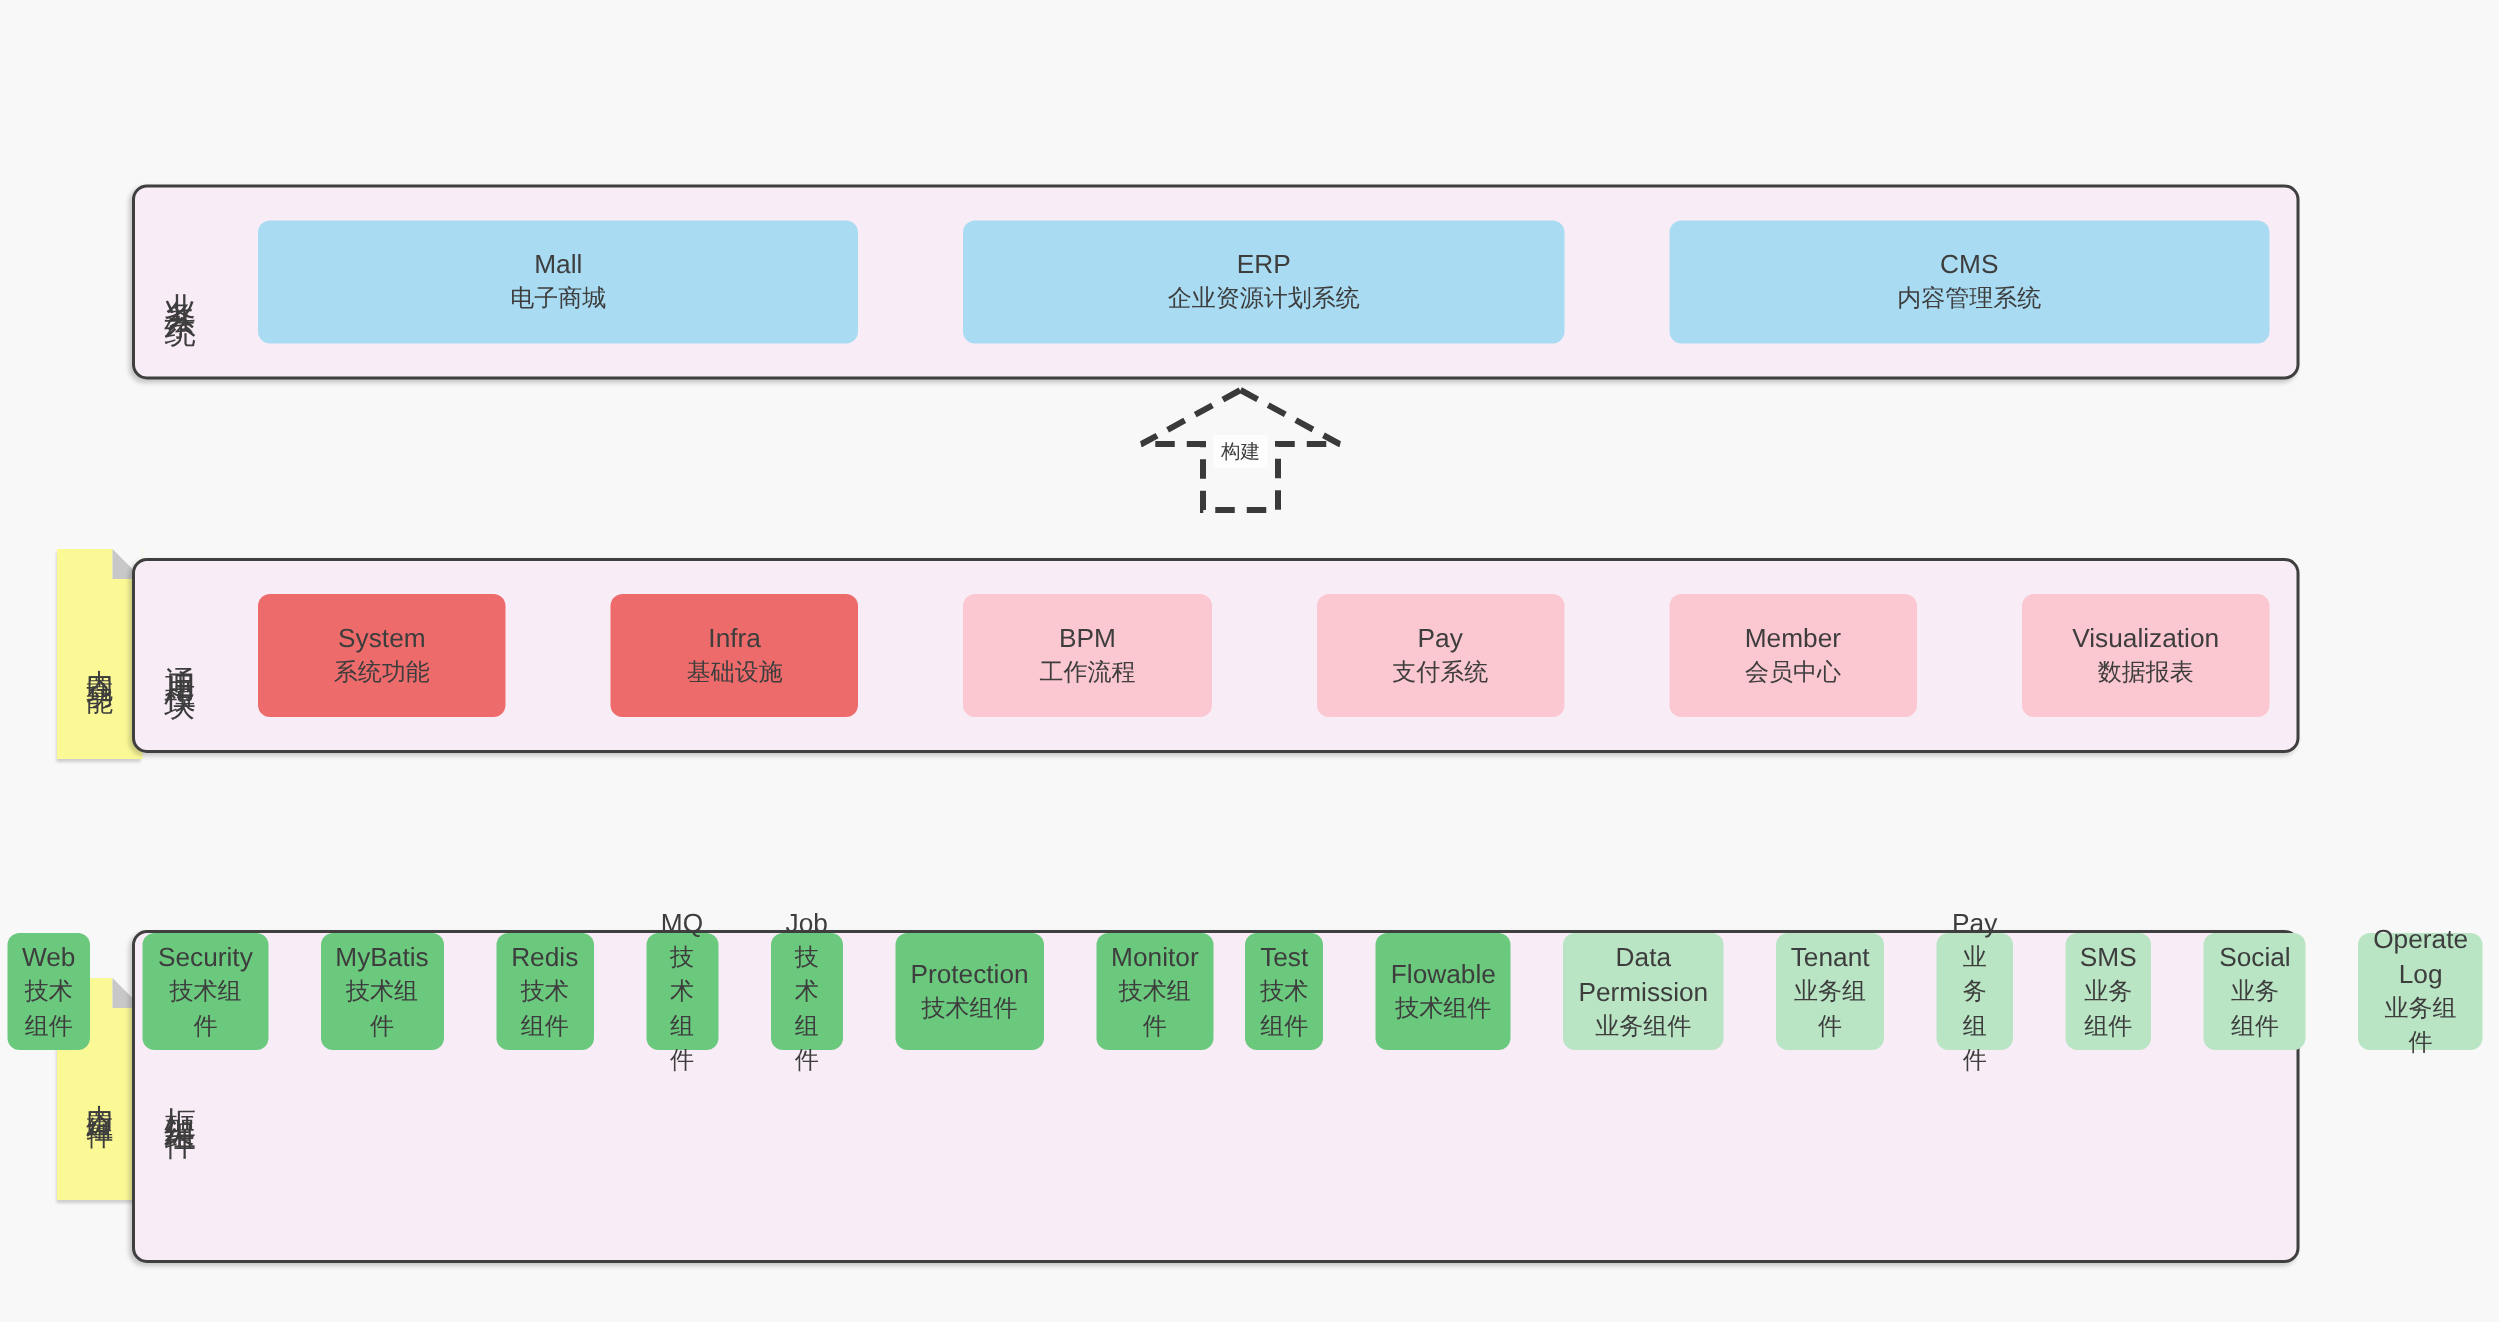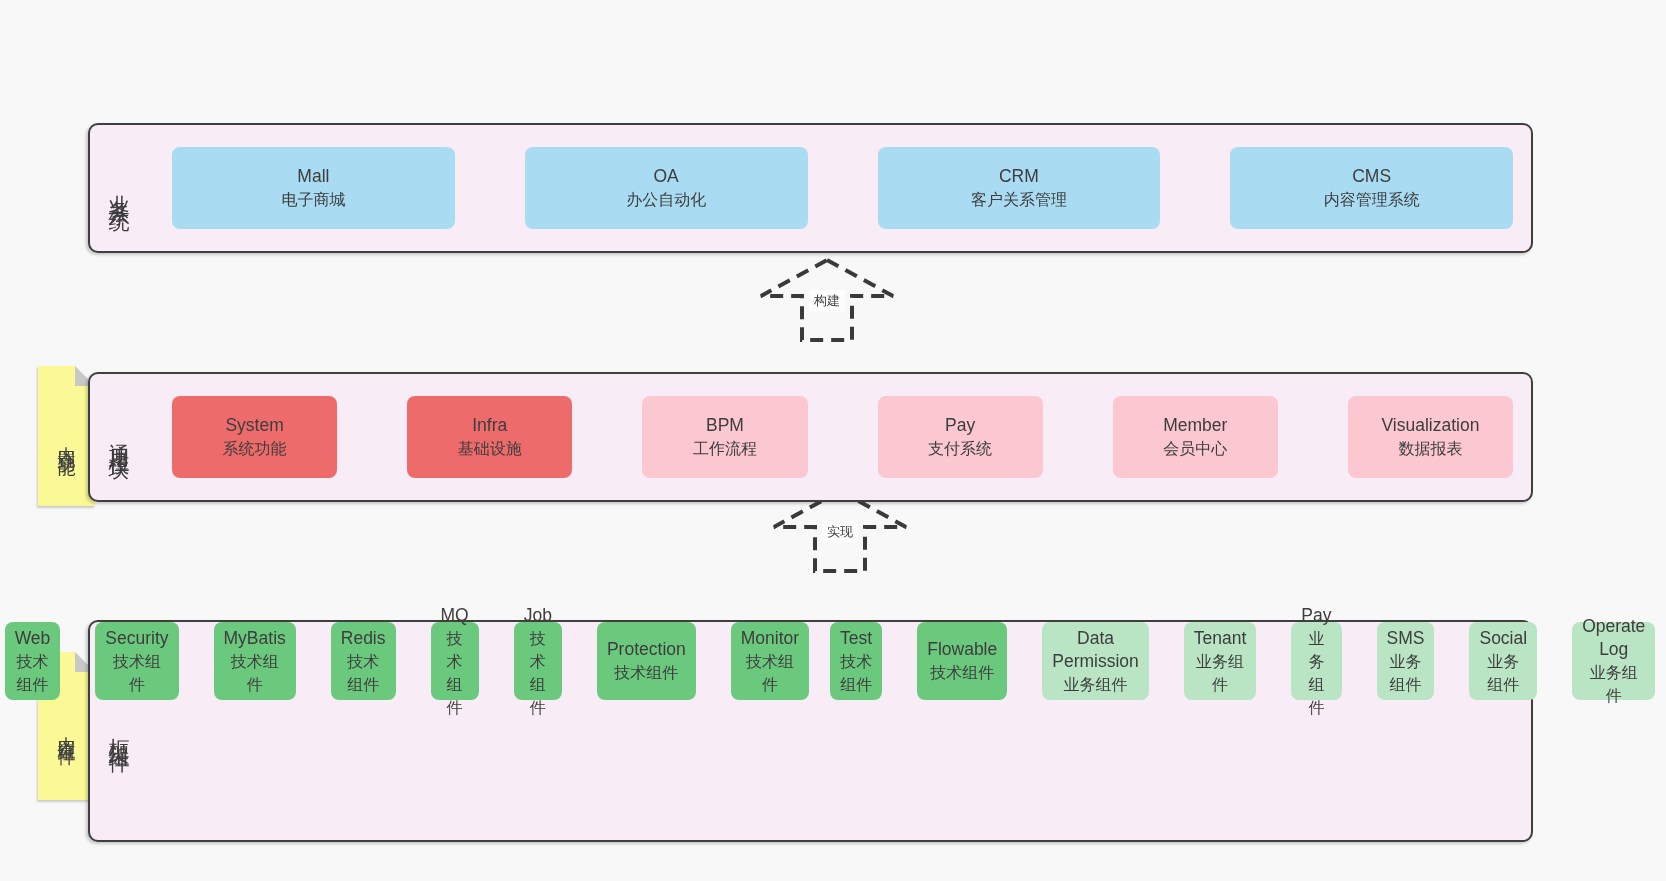--- a/index.html
+++ b/index.html
@@ -138,26 +138,22 @@
 <div class="canvas">
 
   <div class="band band1">
     <div class="side-label">业务系统</div>
     <div class="boxes">
         <div class="box blue">
           <div class="en">Mall</div>
           <div class="zh">电子商城</div>
         </div>
         <div class="box blue">
-          <div class="en">OA</div>
-          <div class="zh">办公自动化</div>
-        </div>
-        <div class="box blue">
-          <div class="en">CRM</div>
-          <div class="zh">客户关系管理</div>
+          <div class="en">ERP</div>
+          <div class="zh">企业资源计划系统</div>
         </div>
         <div class="box blue">
           <div class="en">CMS</div>
           <div class="zh">内容管理系统</div>
         </div>
       </div>
   </div>
 
   <div class="arrow arrow1">
     <svg width="140" height="88" viewBox="0 0 140 88">
@@ -194,26 +190,20 @@
           <div class="en">Member</div>
           <div class="zh">会员中心</div>
         </div>
         <div class="box pink">
           <div class="en">Visualization</div>
           <div class="zh">数据报表</div>
         </div>
       </div>
   </div>
 
-  <div class="arrow arrow2">
-    <svg width="140" height="88" viewBox="0 0 140 88">
-      <path d="M70 4 L136 40 L95 40 L95 84 L45 84 L45 40 L4 40 Z" fill="none" stroke="#3a3a3a" stroke-width="4" stroke-dasharray="13 8"></path>
-    </svg>
-    <span class="arrow-label">实现</span>
-  </div>
 
   <div class="sticky sticky2">
     <div class="fold"></div>
     <div class="sticky-label">内置组件</div>
   </div>
 
   <div class="band band3">
     <div class="side-label">框架组件</div>
     <div class="boxes-col">
       <div class="row">

